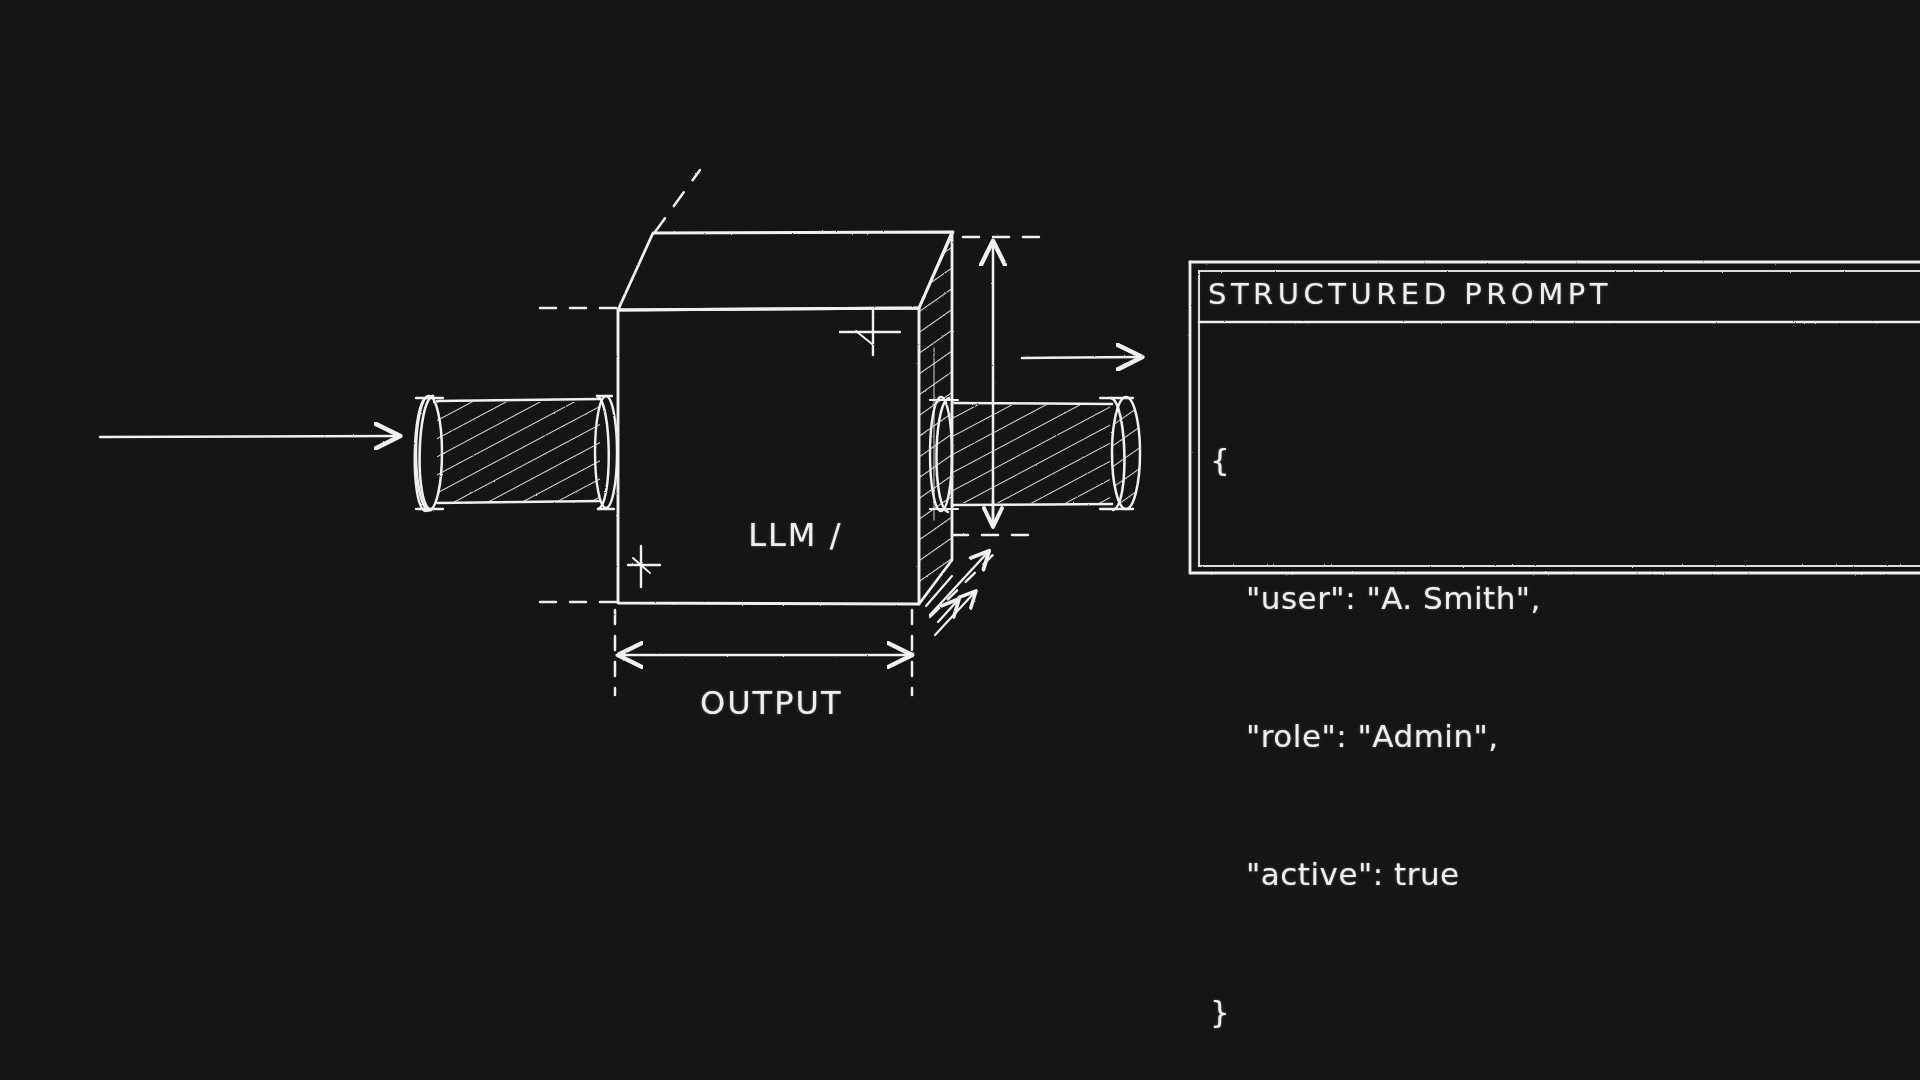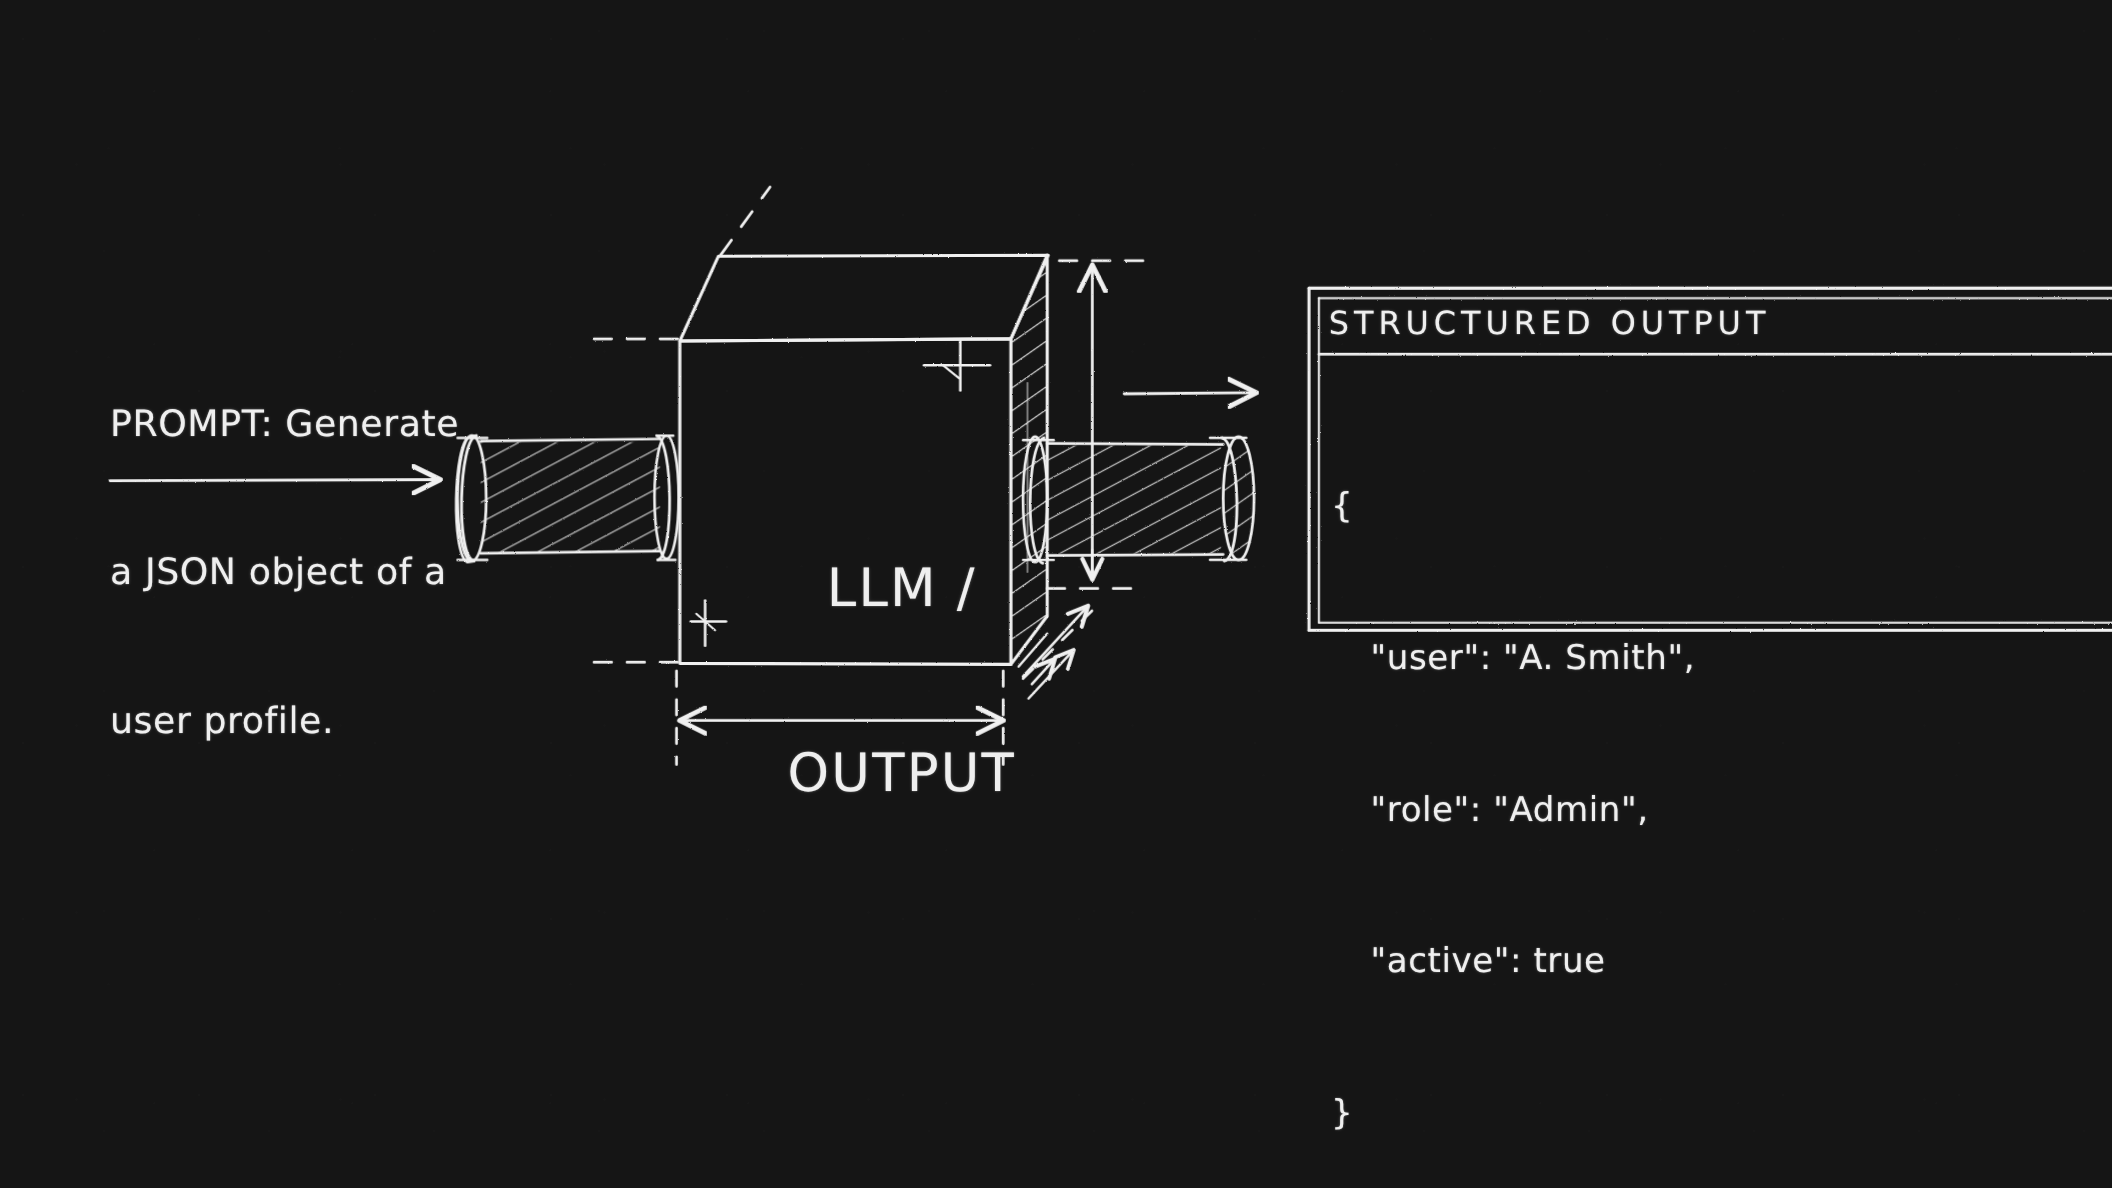--- a/index.html
+++ b/index.html
@@ -51,26 +51,26 @@
 
   #prompt-text {
     left: 100px;
     top: 272px;
     font-size: 33px;
     line-height: 45px;
   }
   #prompt-text .ln { display: block; }
 
   #cube-label {
-    left: 716px;
+    left: 700px;
     top: 395px;
-    font-size: 48px;
+    font-size: 32px;
     line-height: 56px;
     letter-spacing: 2px;
-    text-align: center;
+    text-align: right;
   }
   #cube-label .ln { display: block; }
 
   #panel-title {
     left: 1208px;
     top: 277px;
     font-size: 29px;
     letter-spacing: 4.5px;
   }
 
@@ -231,32 +231,27 @@
         <path d="M1199,271 L1930,271" stroke-width="2.1" opacity=".9"></path>
         <path d="M1199,271 L1199,566" stroke-width="2.1" opacity=".9"></path>
         <path d="M1199,566 L1930,566" stroke-width="2.1" opacity=".9"></path>
 
         <path d="M1199,322 L1930,322" stroke-width="2.6"></path>
       </g>
 
     </g>
   </svg>
 
-  <div class="hand" id="prompt-text">
-    <span class="ln">PROMPT: Generate</span>
-    <span class="ln">a JSON object of a</span>
-    <span class="ln">user profile.</span>
-  </div>
 
   <div class="hand" id="cube-label">
     <span class="ln">LLM /</span>
     <span class="ln">OUTPUT</span>
   </div>
 
-  <div class="hand" id="panel-title">STRUCTURED OUTPUT</div>
+  <div class="hand" id="panel-title">STRUCTURED PROMPT</div>
 
   <div class="hand" id="panel-json">
     <span class="ln">{</span>
     <span class="ln ind">"user": "A. Smith",</span>
     <span class="ln ind">"role": "Admin",</span>
     <span class="ln ind">"active": true</span>
     <span class="ln">}</span>
   </div>
 
   <div id="grain"></div>

